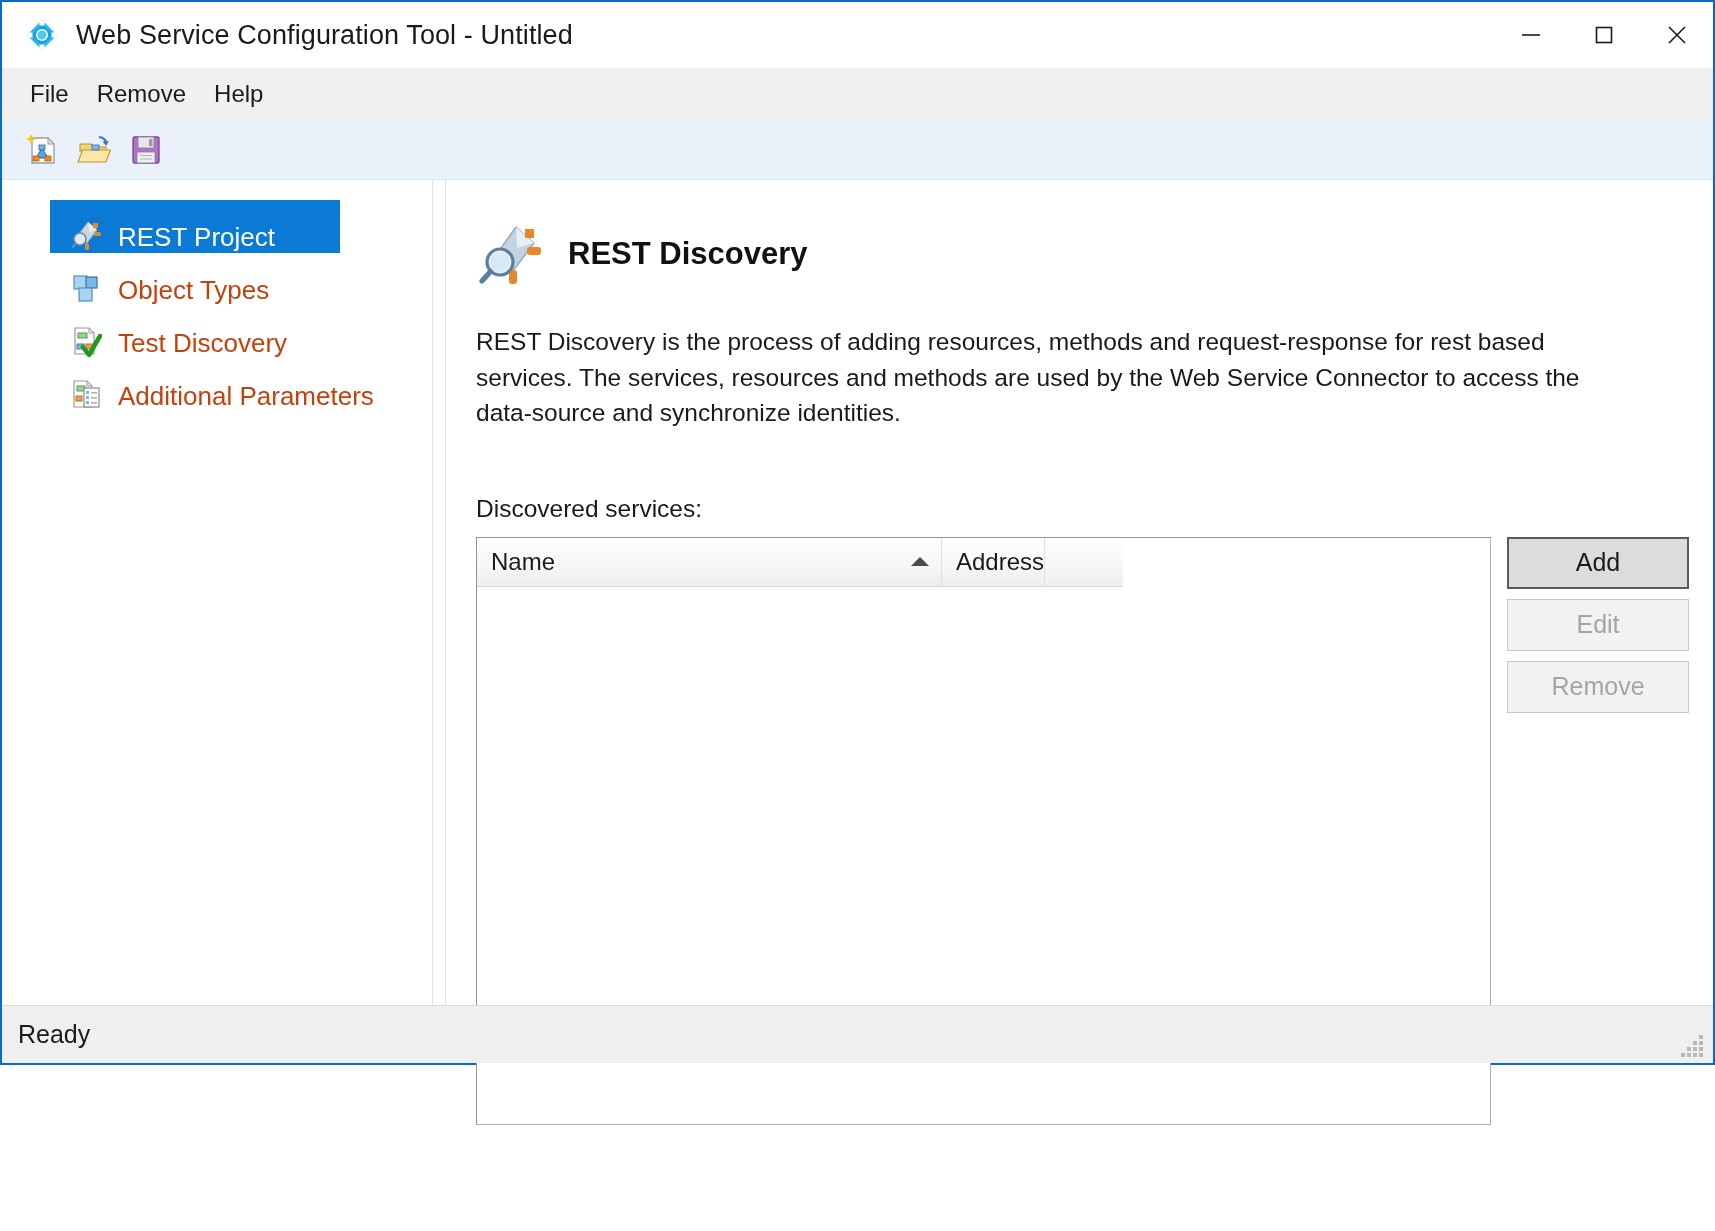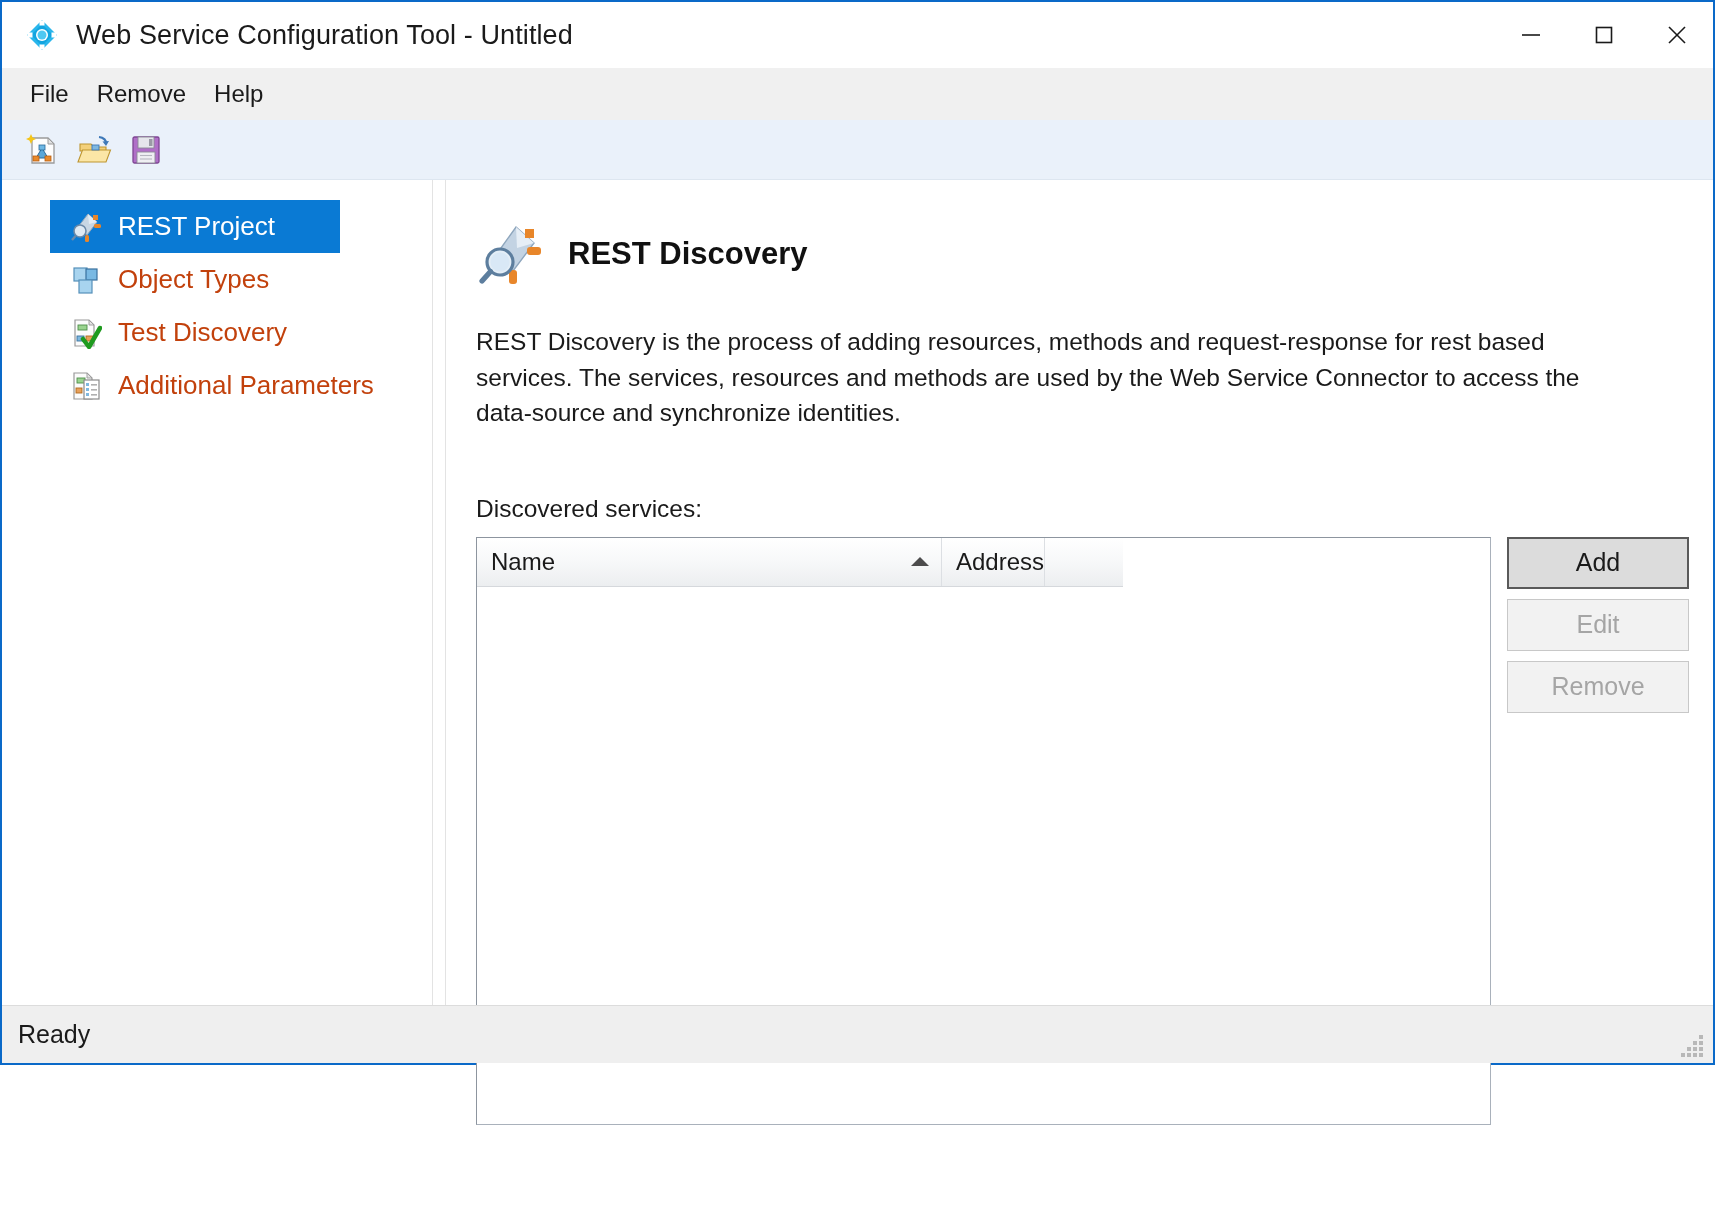--- a/index.html
+++ b/index.html
@@ -121,21 +121,21 @@
   .content {
     flex: 1 1 auto;
     background: #ffffff;
     position: relative;
     min-width: 0;
   }
 
   .navitem {
     height: 53px;
     display: flex;
-    align-items: center;
+    align-items: flex-end;
     padding-left: 18px;
     box-sizing: border-box;
     width: 290px;
     margin-left: 48px;
   }
   .navitem.selected {
     background: #0a7ad4;
   }
   .navitem .navicon {
     width: 36px; height: 36px;

